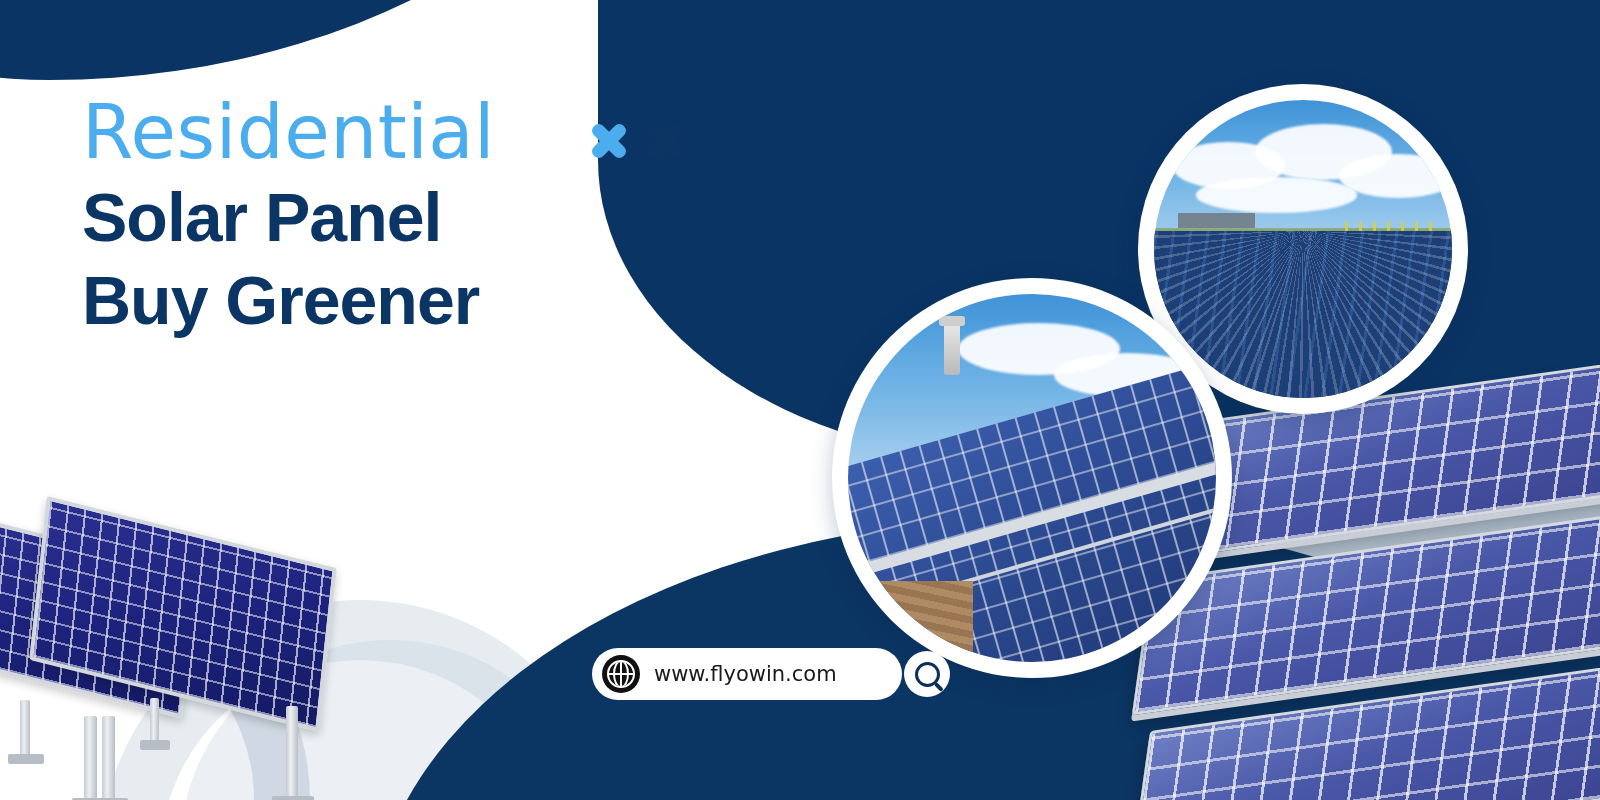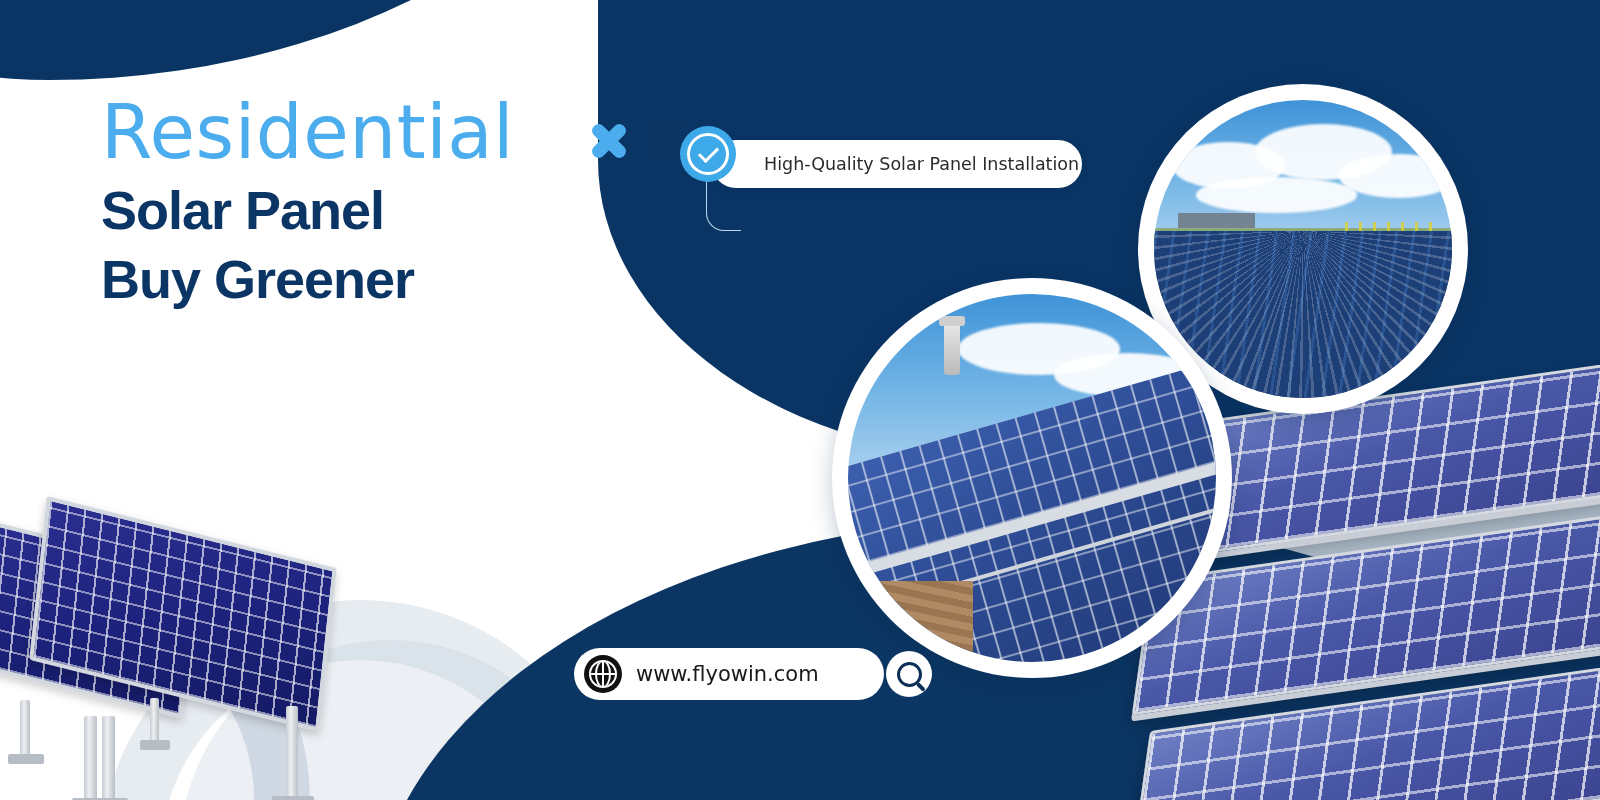--- a/index.html
+++ b/index.html
@@ -44,27 +44,27 @@
   .soft-arc-b{
     position:absolute;left:100px;top:600px;width:520px;height:520px;border-radius:50%;
     border:60px solid rgba(176,191,207,.30);box-sizing:border-box;
   }
   .soft-arc-c{
     position:absolute;left:180px;top:640px;width:420px;height:420px;border-radius:50%;
     background:rgba(186,200,214,.28);
   }
 
   
-  .headline{position:absolute;left:82px;top:96px;width:620px;margin-left:19px;}
+  .headline{position:absolute;left:82px;top:96px;width:620px;}
   .h-residential{
     font-size:74px;line-height:0.98;color:#4BADEE;font-weight:400;letter-spacing:.5px;
     font-family:"DejaVu Sans", sans-serif;
   }
   .h-main{
-    font-size:54px;line-height:1.02;color:#0B3564;font-weight:700;margin-top:14px;
+    font-size:68px;line-height:1.02;color:#0B3564;font-weight:700;margin-top:14px;
     letter-spacing:-1px;white-space:pre-line;
   }
   .subtitle{
     position:absolute;left:82px;top:440px;width:720px;
     font-size:29px;line-height:1.33;color:#1c1c1c;font-weight:400;
     font-family:"DejaVu Sans", sans-serif;
   }
 
   
   .sparkles{position:absolute;left:588px;top:120px;display:flex;gap:14px;}
@@ -203,21 +203,21 @@
   .gm-panel.p1{left:0px;top:12px;width:230px;height:150px;transform:skewY(14deg) skewX(-6deg);}
   .gm-panel.p2{left:78px;top:0px;width:290px;height:168px;transform:skewY(14deg) skewX(-6deg);}
   .gm-leg{position:absolute;background:linear-gradient(90deg,#c6cbd2,#eef0f2 40%,#b9bfc6);border-radius:2px;}
   .gm-base{position:absolute;height:10px;background:#b7bdc4;border-radius:2px;}
 
   
   .cta-label{
     position:absolute;left:500px;top:594px;font-size:30px;font-weight:700;color:#ffffff;
     letter-spacing:.3px;
   }
-  .url-row{position:absolute;left:574px;top:648px;display:flex;align-items:center;gap:2px;}
+  .url-row{position:absolute;left:592px;top:648px;display:flex;align-items:center;gap:2px;}
   .url-bar{
     width:310px;height:52px;background:#ffffff;border-radius:26px;
     display:flex;align-items:center;padding:0 10px;box-sizing:border-box;
   }
   .globe{
     width:38px;height:38px;border-radius:50%;background:#111;position:relative;flex:0 0 auto;
     display:flex;align-items:center;justify-content:center;
   }
   .globe .g-in{
     width:24px;height:24px;border-radius:50%;border:2px solid #fff;position:relative;overflow:hidden;
@@ -277,31 +277,20 @@
         <i></i>
         <i></i>
       </div>
     <div class="sparkle dark">
         <i></i>
         <i></i>
       </div>
   </div>
 
   <div class="features">
-    <div class="feature f1">
-      <div class="connector"></div>
-      <div class="pill">
-        <span>High-Quality Solar Panel Installation</span>
-      </div>
-      <div class="check">
-        <div class="ring">
-            <div class="tick"></div>
-          </div>
-      </div>
-    </div>
   </div>
 
   <div class="array-right">
     <div class="array-row r1"></div>
     <div class="array-row r2"></div>
     <div class="array-row r3"></div>
   </div>
 
   <div class="photo top">
     <div class="inner">

